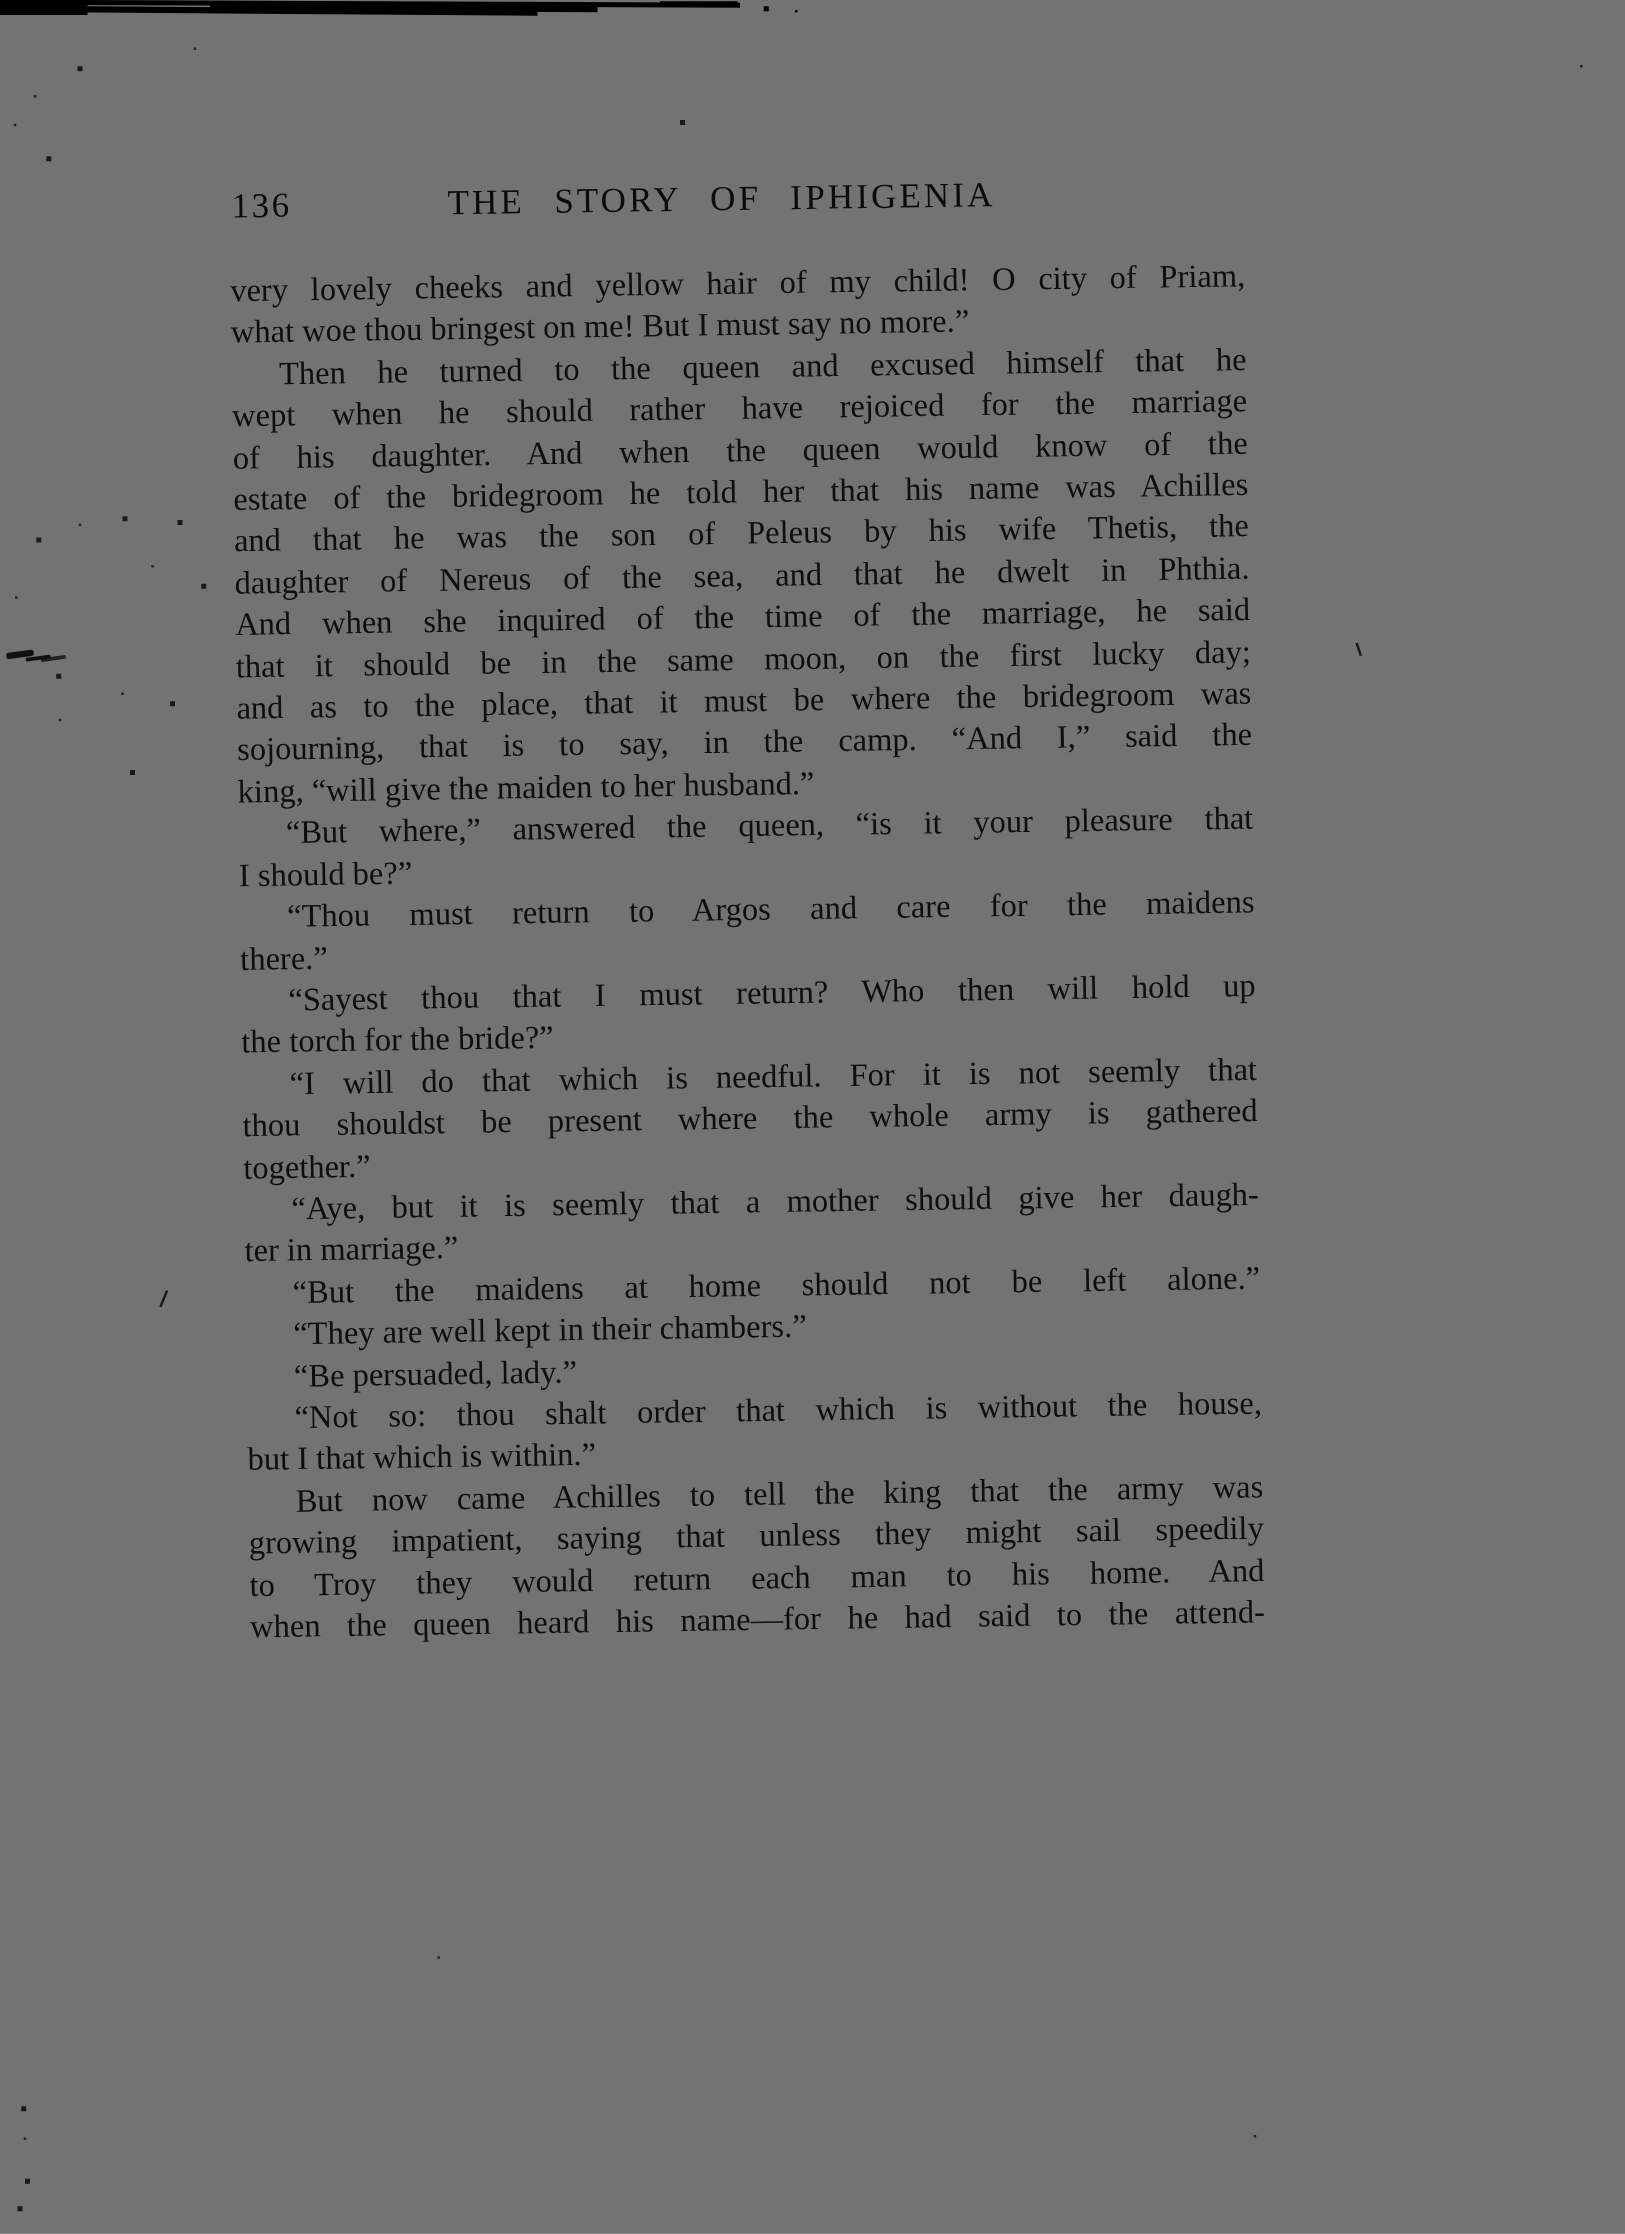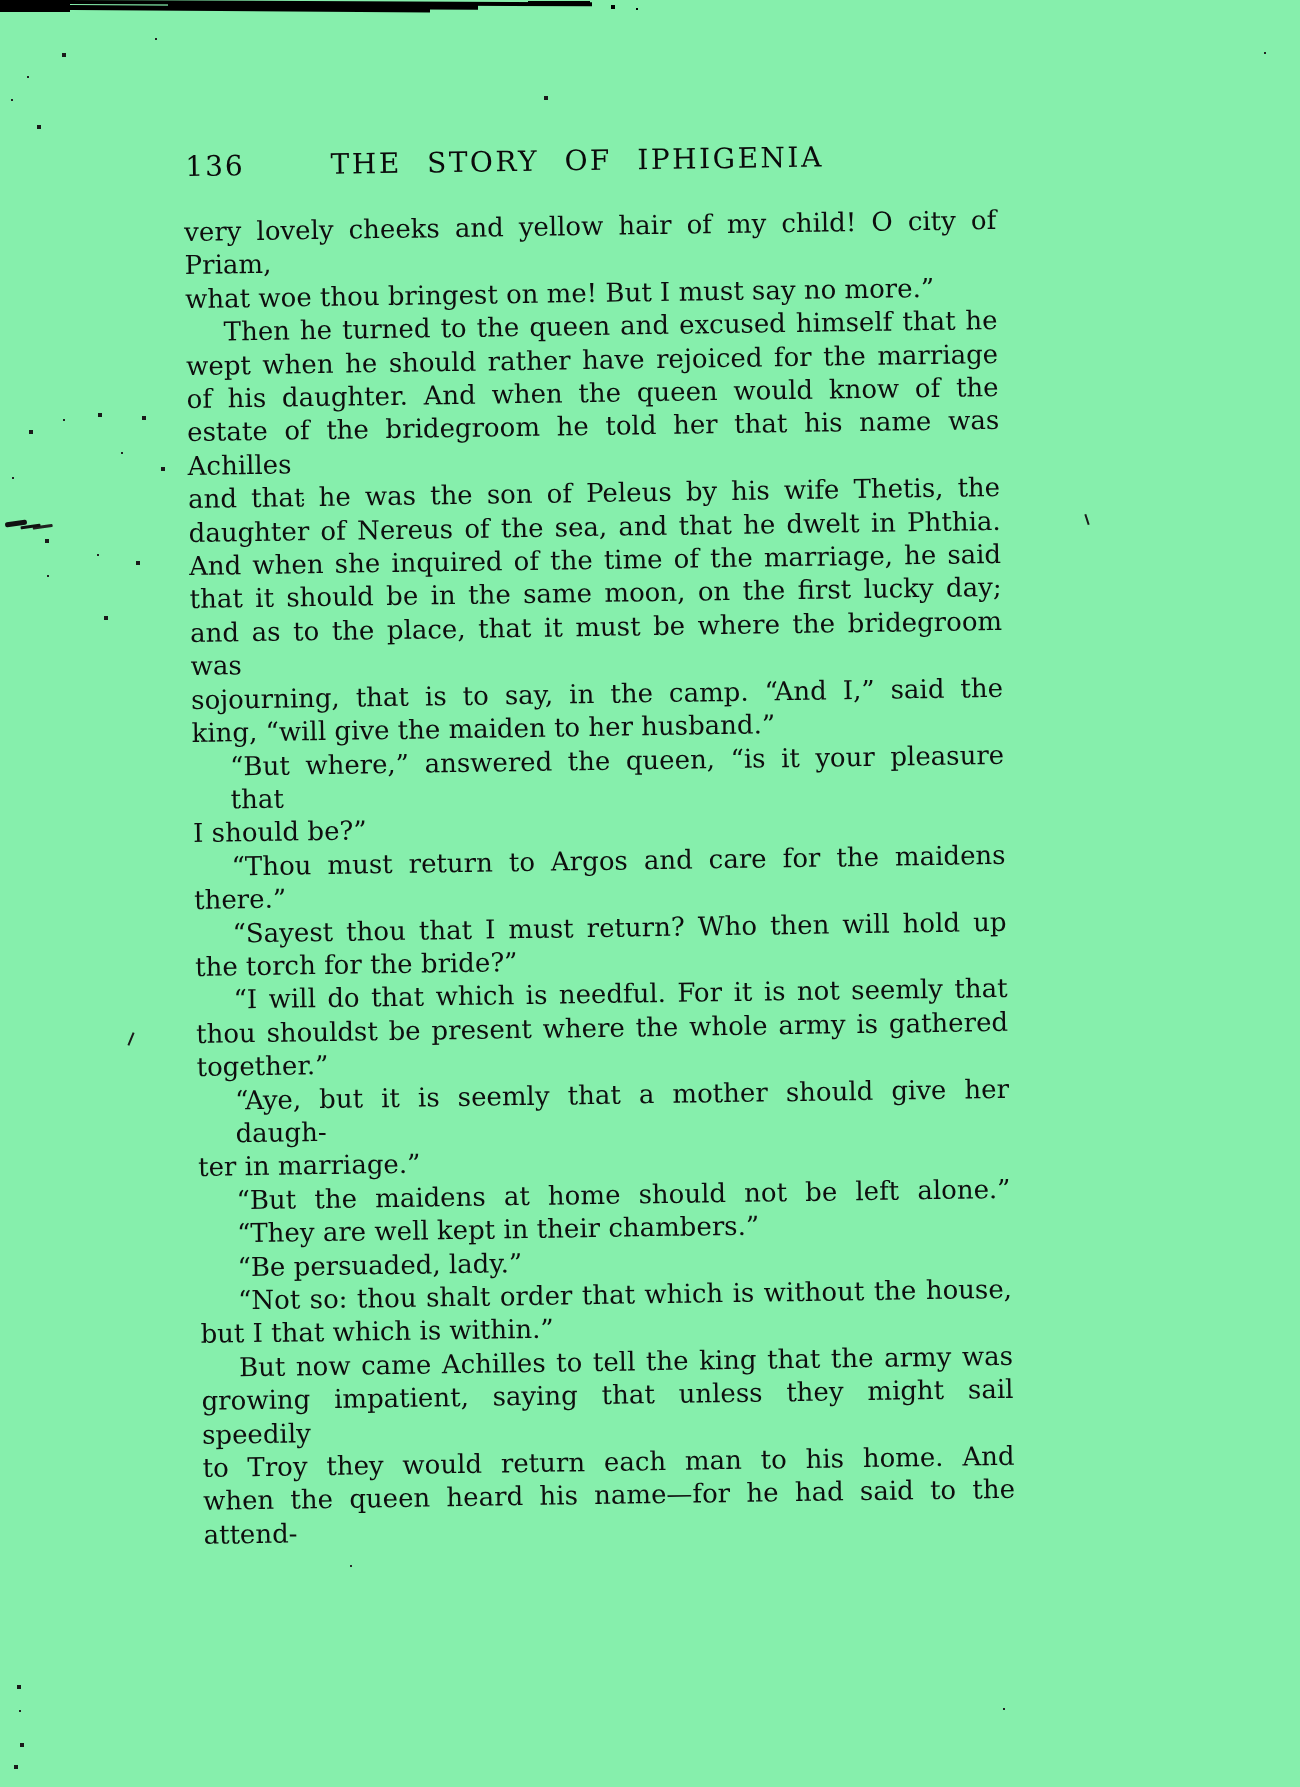--- a/index.html
+++ b/index.html
@@ -4,21 +4,21 @@
 <style>
   html, body { margin: 0; padding: 0; }
   body {
     width: 1300px; height: 1787px;
     background: #ffffff;
     position: relative;
     overflow: hidden;
     font-family: "DejaVu Serif", "Liberation Serif", serif;
     color: #0b0b0b;
   }
-  .sheet { position: absolute; inset: 0; background: #86efac; }
+  .sheet { position: absolute; inset: 0; background: #737373; font-family: Liberation Serif, serif; }
 
   
   .content {
     position: absolute;
     left: 183px; top: 150px;
     width: 812px;
     transform: rotate(-0.85deg);
     transform-origin: 0 0;
   }
 

